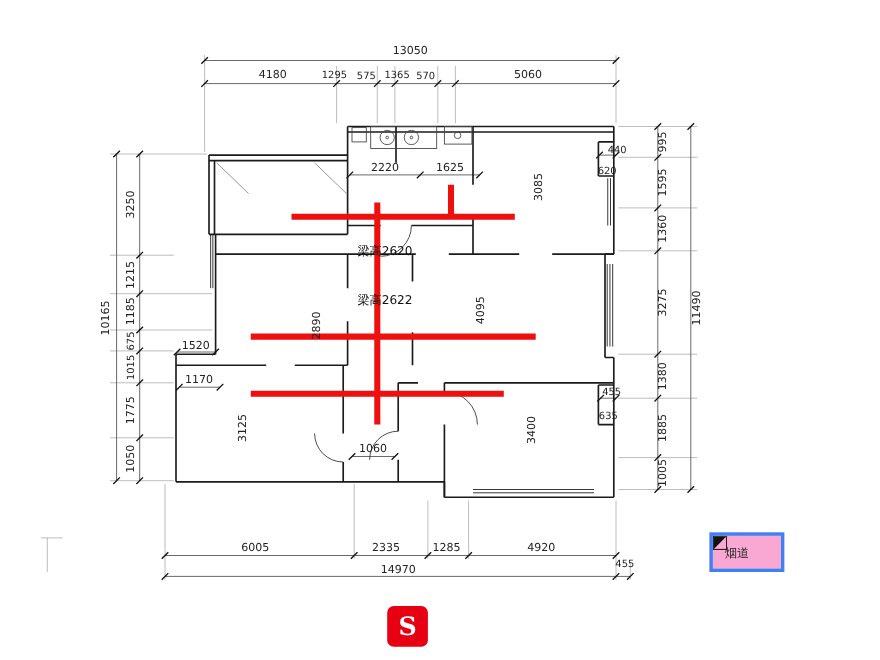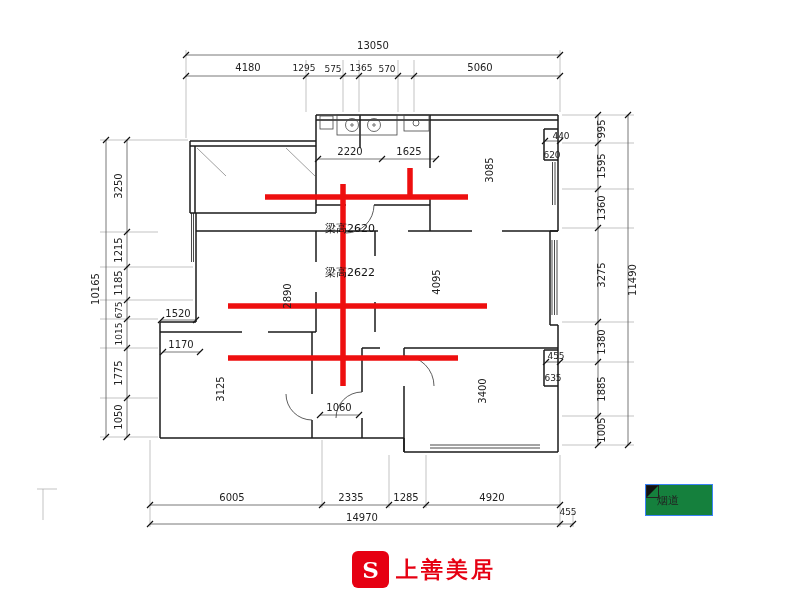--- a/index.html
+++ b/index.html
@@ -1,21 +1,21 @@
 <!DOCTYPE html>
 <html><head>
 <meta charset="utf-8">
 <style>
   html,body{margin:0;padding:0;background:#ffffff;width:800px;height:600px;overflow:hidden;}
   .canvas{position:relative;width:800px;height:587px;font-family:"DejaVu Sans",sans-serif;background:#fff;}
   .canvas svg{position:absolute;left:0;top:0;}
   svg text{font-family:"DejaVu Sans",sans-serif;font-size:10px;fill:#222;}
   svg text.sm{font-size:9px;}
   svg text.beam{font-size:11px;fill:#111;}
-  .legend{position:absolute;left:645px;top:484px;width:68px;border:1px solid #3b82f6;background:#15803d;box-sizing:border-box;}
+  .legend{position:absolute;left:645px;top:484px;width:68px;border:3px solid #3b82f6;background:#f9a8d4;box-sizing:border-box;}
   .legend-row{display:flex;align-items:center;height:30px;padding:0 5px;gap:6px;box-sizing:border-box;}
   .legend-row + .legend-row{border-top:1px solid #7a7a7a;}
   .legend-label{font-size:11px;color:#222;white-space:nowrap;}
   .logo{position:absolute;left:352px;top:551px;display:flex;align-items:center;gap:7px;}
   .logo-mark{width:37px;height:37px;background:#e60012;border-radius:6px;color:#fff;display:flex;align-items:center;justify-content:center;font-size:23px;font-weight:bold;font-family:"DejaVu Serif",serif;}
   .logo-text{color:#e60012;font-size:22px;font-weight:bold;letter-spacing:3px;white-space:nowrap;}
 </style>
 </head>
 <body>
 
@@ -167,16 +167,15 @@
         </svg>
       </span>
       <span class="legend-label">烟道</span>
     </div>
   </div>
 
   <div class="logo">
     <div class="logo-mark">
       <span>S</span>
     </div>
-    <div class="logo-text">上善美居</div>
   </div>
 
 </div>
 
 </body></html>

